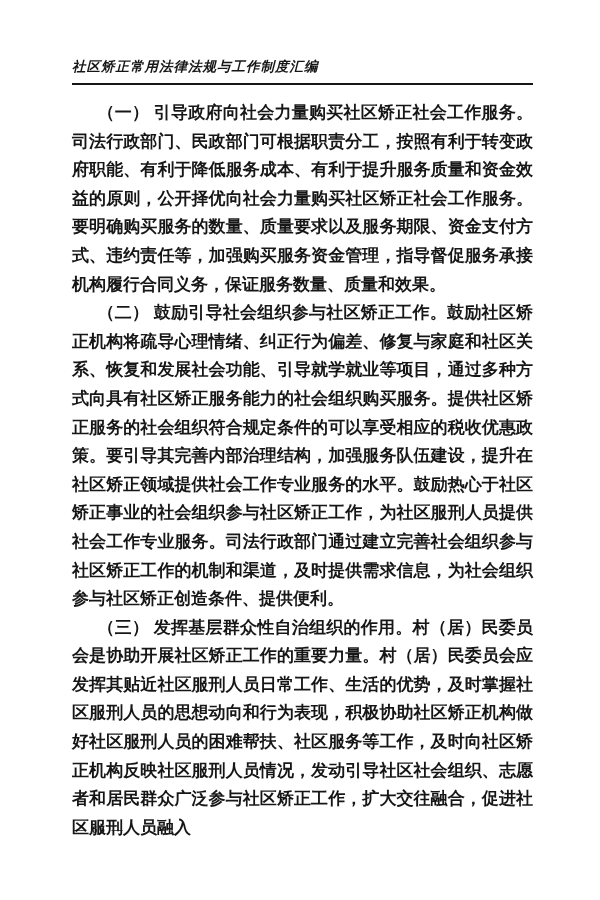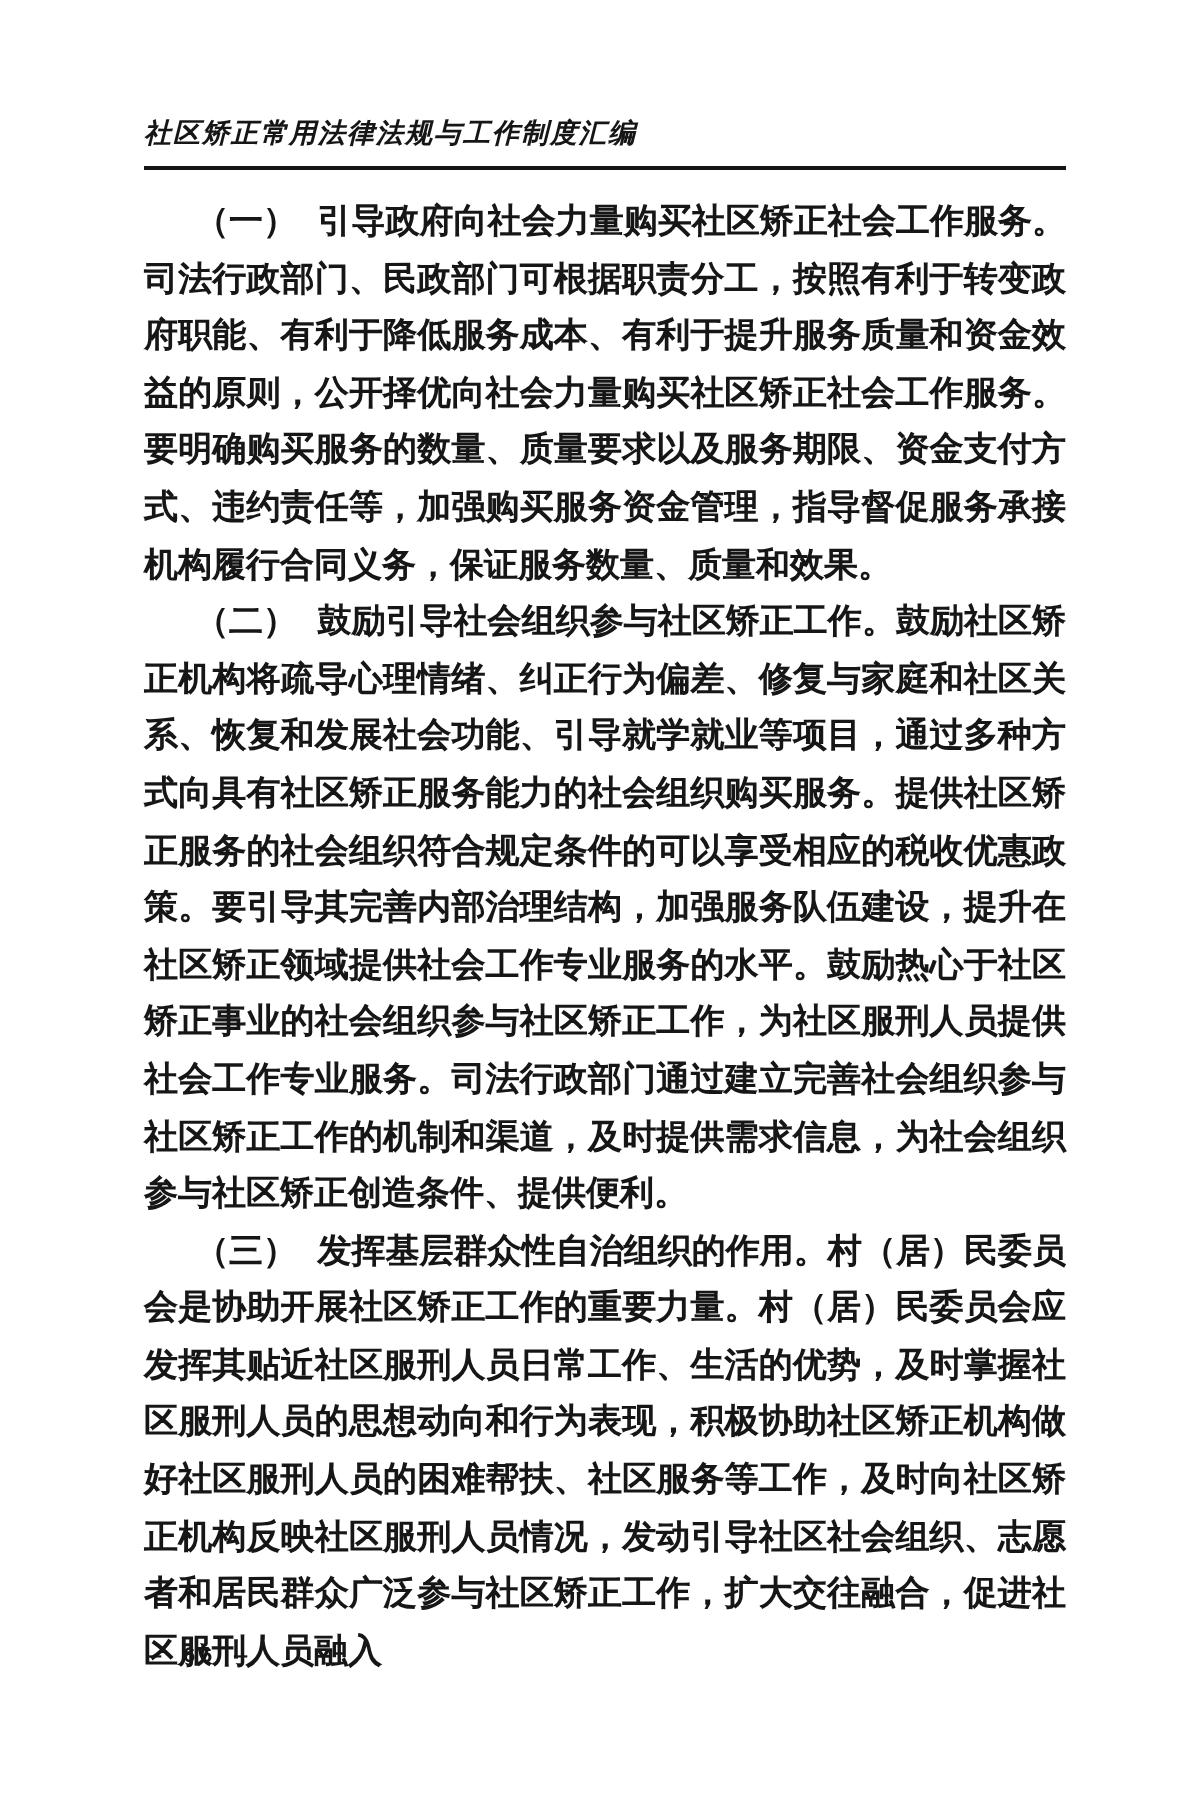--- a/index.html
+++ b/index.html
@@ -10,21 +10,21 @@
     margin: 0;
     padding: 0;
     background: #ffffff;
   }
   .page {
     position: relative;
     width: 600px;
     height: 900px;
     background: var(--paper);
     color: var(--ink);
-    font-family: Liberation Mono, monospace;
+    font-family: Liberation Serif, serif;
     overflow: hidden;
   }
   .running-header {
     position: absolute;
     left: 72px;
     top: 58px;
     width: 461px;
   }
   .header-title {
     display: block;

